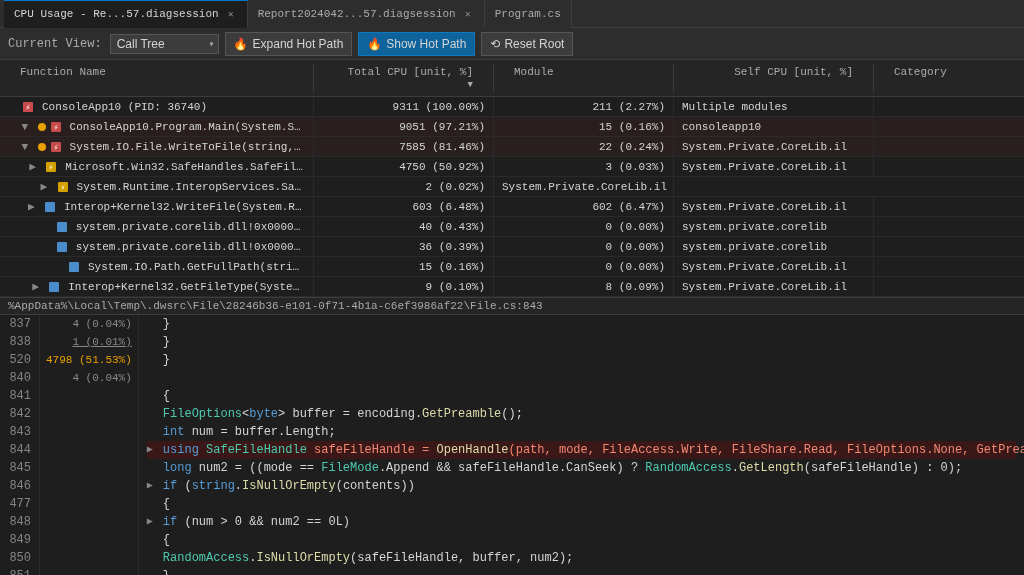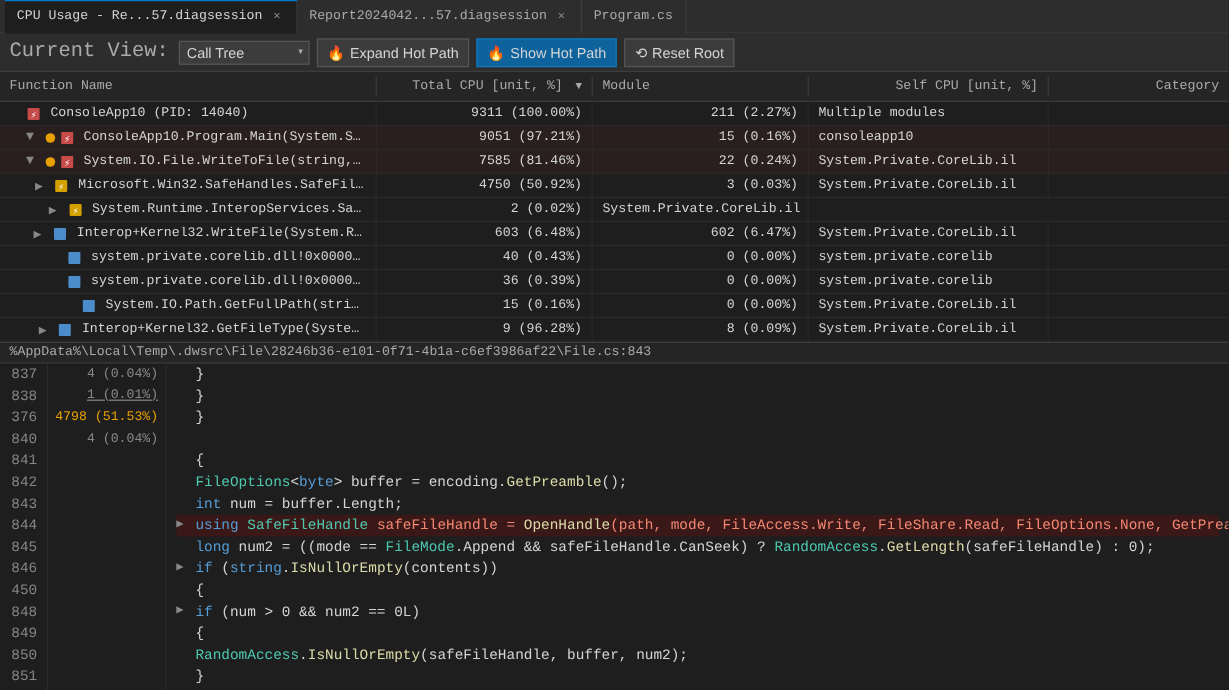--- a/index.html
+++ b/index.html
@@ -52,21 +52,21 @@
       display: flex;
       align-items: center;
       background: #2d2d2d;
       border-bottom: 1px solid #3d3d3d;
       height: 32px;
       padding: 0 8px;
       gap: 6px;
     }
     .toolbar-label {
       color: #aaa;
-      font-size: 17px;
+      font-size: 12px;
       margin-right: 2px;
     }
     .toolbar-select {
       background: #3c3c3c;
       border: 1px solid #555;
       color: #d4d4d4;
       font-size: 12px;
       padding: 2px 20px 2px 6px;
       cursor: pointer;
       appearance: none;
@@ -109,26 +109,26 @@
       color: #d4a000;
     }
     .profiler-header {
       display: grid;
       grid-template-columns: 1fr 180px 180px 200px 150px;
       background: #252526;
       border-bottom: 1px solid #3d3d3d;
       padding: 4px 0;
     }
     .profiler-header-cell {
-      padding: 2px 8px;
+      padding: 2px 20px;
       color: #aaa;
       font-size: 11px;
       border-right: 1px solid #3d3d3d;
     }
-    .profiler-header-cell:last-child { border-right: none; text-align: right; }
+    .profiler-header-cell:last-child { border-right: none; }
 
     .profiler-row {
       display: grid;
       grid-template-columns: 1fr 180px 180px 200px 150px;
       border-bottom: 1px solid #2a2a2a;
       min-height: 20px;
     }
     .profiler-row.hot { background: #2a1f1f; }
 
     .profiler-cell {
@@ -304,21 +304,21 @@
 
 <div id="profiler-rows-container">
     <div class="profiler-row">
       <div class="profiler-cell">
         <span class="indent" style="width: 0px; display: inline-block;"></span>
         <span style="width: 14px; display: inline-block;"></span>
         <span class="func-icon red"><svg width="12" height="12" viewBox="0 0 12 12">
             <rect x="1" y="1" width="10" height="10" fill="#c84b4b" rx="1"></rect>
             <text x="6" y="9" text-anchor="middle" font-size="8" fill="white">⚡</text>
           </svg></span>
-        <span style="overflow: hidden; text-overflow: ellipsis;">ConsoleApp10 (PID: 14040)</span>
+        <span style="overflow: hidden; text-overflow: ellipsis;">ConsoleApp10 (PID: 36740)</span>
       </div>
       <div class="profiler-cell value-right">9311 (100.00%)</div>
       <div class="profiler-cell value-right">211 (2.27%)</div>
       <div class="profiler-cell">Multiple modules</div>
       <div class="profiler-cell"></div>
     </div>
     <div class="profiler-row hot">
       <div class="profiler-cell">
         <span class="indent" style="width: 16px; display: inline-block;"></span>
         <span class="tree-icon" style="margin-right: 2px;">▼</span>
@@ -437,44 +437,44 @@
     </div>
     <div class="profiler-row">
       <div class="profiler-cell">
         <span class="indent" style="width: 48px; display: inline-block;"></span>
         <span class="tree-icon" style="margin-right: 2px;">▶</span>
         <span class="func-icon blue"><svg width="12" height="12" viewBox="0 0 12 12">
             <rect x="1" y="1" width="10" height="10" fill="#4b8cca" rx="1"></rect>
           </svg></span>
         <span style="overflow: hidden; text-overflow: ellipsis;">Interop+Kernel32.GetFileType(System.Runtime.InteropServices.SafeHandle)</span>
       </div>
-      <div class="profiler-cell value-right">9 (96.28%)</div>
+      <div class="profiler-cell value-right">9 (0.10%)</div>
       <div class="profiler-cell value-right">8 (0.09%)</div>
       <div class="profiler-cell">System.Private.CoreLib.il</div>
       <div class="profiler-cell"></div>
     </div>
   </div>
 
 <div class="code-section">
   <div class="code-filepath">
     <span>%AppData%\Local\Temp\.dwsrc\File\28246b36-e101-0f71-4b1a-c6ef3986af22\File.cs:843</span>
   </div>
   <div class="code-editor">
     <div class="line-numbers" id="line-numbers-container">
         <div>837</div>
         <div>838</div>
-        <div>376</div>
+        <div>520</div>
         <div>840</div>
         <div>841</div>
         <div>842</div>
         <div>843</div>
         <div>844</div>
         <div>845</div>
         <div>846</div>
-        <div>450</div>
+        <div>477</div>
         <div>848</div>
         <div>849</div>
         <div>850</div>
         <div>851</div>
         <div>852</div>
       </div>
     <div class="line-annotations" id="line-annotations-container">
         <div></div>
         <div></div>
         <div></div>

